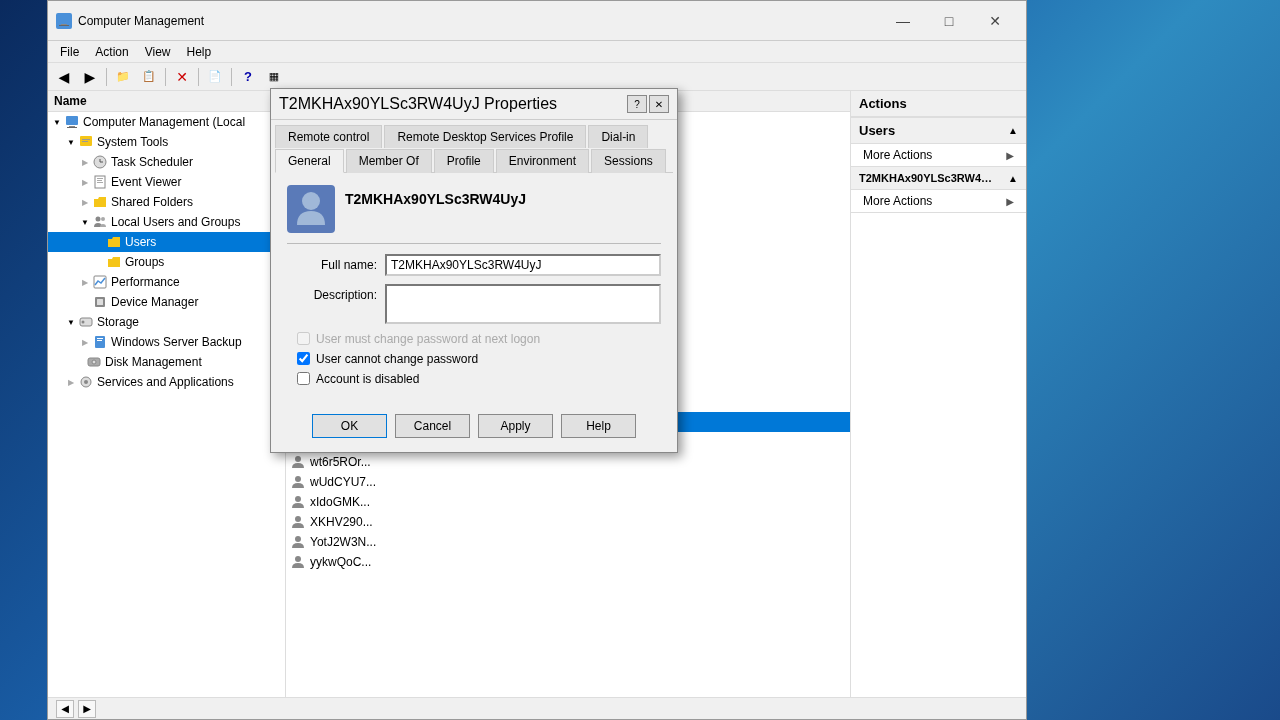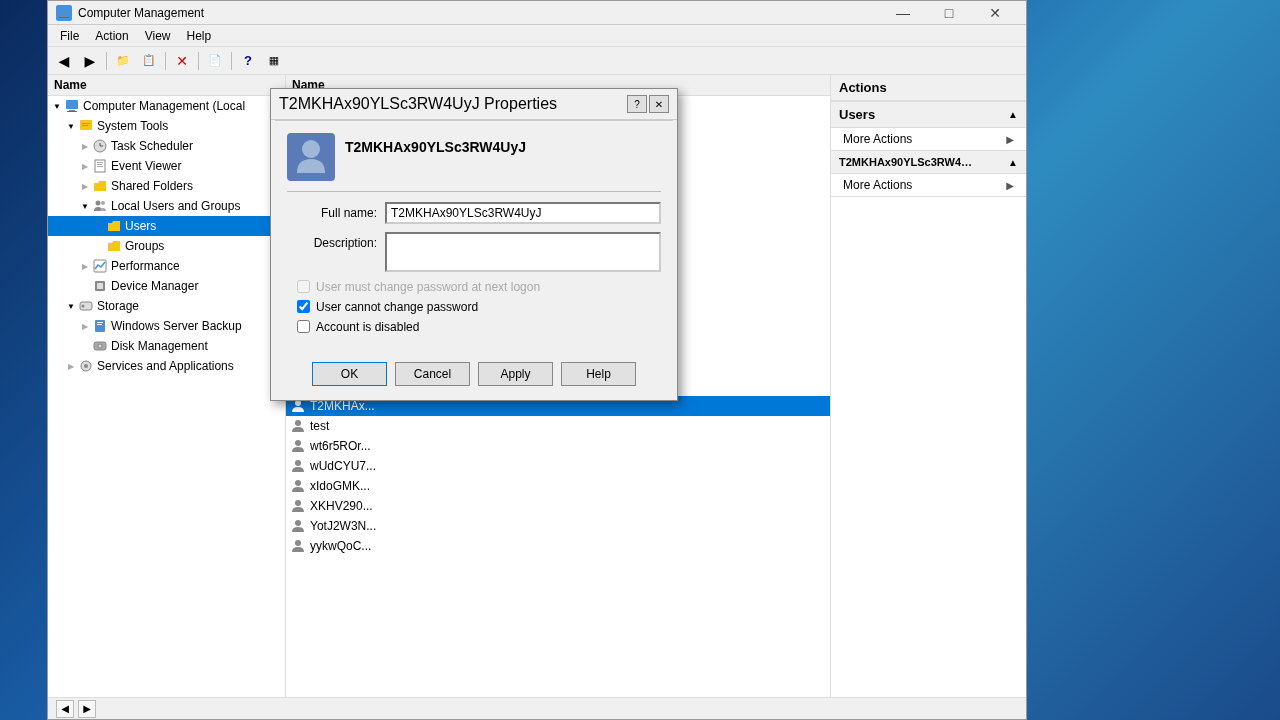--- a/index.html
+++ b/index.html
@@ -32,21 +32,21 @@
       z-index: 10;
       display: flex;
       flex-direction: column;
     }
 
     
     .title-bar {
       display: flex;
       align-items: center;
       background: #f0f0f0;
-      height: 24px;
+      height: 40px;
       padding: 0 8px;
       border-bottom: 1px solid #ccc;
       flex-shrink: 0;
     }
     .title-bar-icon {
       width: 16px; height: 16px;
       margin-right: 6px;
       background: #4a90d9;
       border-radius: 2px;
       display: flex; align-items: center; justify-content: center;
@@ -194,21 +194,21 @@
     .list-item.selected { background: #0078d7; color: #fff; }
     .list-icon {
       width: 16px; height: 16px;
       margin-right: 4px;
       flex-shrink: 0;
       display: flex; align-items: center; justify-content: center;
     }
 
     
     .actions-panel {
-      width: 196px;
+      width: 176px;
       background: #fff;
       border-left: 1px solid #ddd;
       flex-shrink: 0;
       overflow-y: auto;
     }
     .actions-section {
       border-bottom: 1px solid #ddd;
     }
     .actions-section-header {
       display: flex;
@@ -610,21 +610,21 @@
           <span class="tree-icon">
             <svg width="14" height="14" viewBox="0 0 14 14">
                 <rect x="2" y="1" width="10" height="12" fill="#4a90d9" rx="1"></rect>
                 <rect x="4" y="3" width="6" height="1" fill="#fff"></rect>
                 <rect x="4" y="5" width="5" height="1" fill="#fff"></rect>
               </svg>
           </span>
           <span>Windows Server Backup</span>
         </div>
 
-        <div class="tree-node" style="padding-left:30px;">
+        <div class="tree-node" style="padding-left:24px;">
           <span class="tree-arrow" style="color:transparent;">▶</span>
           <span class="tree-icon">
             <svg width="14" height="14" viewBox="0 0 14 14">
                 <rect x="1" y="3" width="12" height="8" rx="2" fill="#aaa" stroke="#888"></rect>
                 <circle cx="7" cy="7" r="2" fill="#ddd" stroke="#888"></circle>
               </svg>
           </span>
           <span>Disk Management</span>
         </div>
 
@@ -899,20 +899,35 @@
   <div class="modal-dialog">
 
     <div class="modal-title-bar">
       <span class="modal-title-text">T2MKHAx90YLSc3RW4UyJ Properties</span>
       <div class="modal-title-btns">
         <button class="modal-title-btn">?</button>
         <button class="modal-title-btn close-btn">✕</button>
       </div>
     </div>
 
+    <div class="tab-bar">
+      <div class="tab-row">
+        <div class="tab">Remote control</div>
+        <div class="tab">Remote Desktop Services Profile</div>
+        <div class="tab">Dial-in</div>
+      </div>
+      <div class="tab-divider"></div>
+      <div class="tab-row second" style="padding-top:0;">
+        <div class="tab active">General</div>
+        <div class="tab">Member Of</div>
+        <div class="tab">Profile</div>
+        <div class="tab">Environment</div>
+        <div class="tab">Sessions</div>
+      </div>
+    </div>
     <div style="height:1px; background:#ccc; margin:0 4px;"></div>
 
     <div class="modal-body">
 
       <div class="user-info-row">
         <div class="user-avatar-large">
           <svg class="user-avatar-svg" viewBox="0 0 32 36" fill="none">
             <circle cx="16" cy="10" r="9" fill="#a0b8d8"></circle>
             <path d="M2 34 Q2 20 16 20 Q30 20 30 34Z" fill="#a0b8d8"></path>
           </svg>

